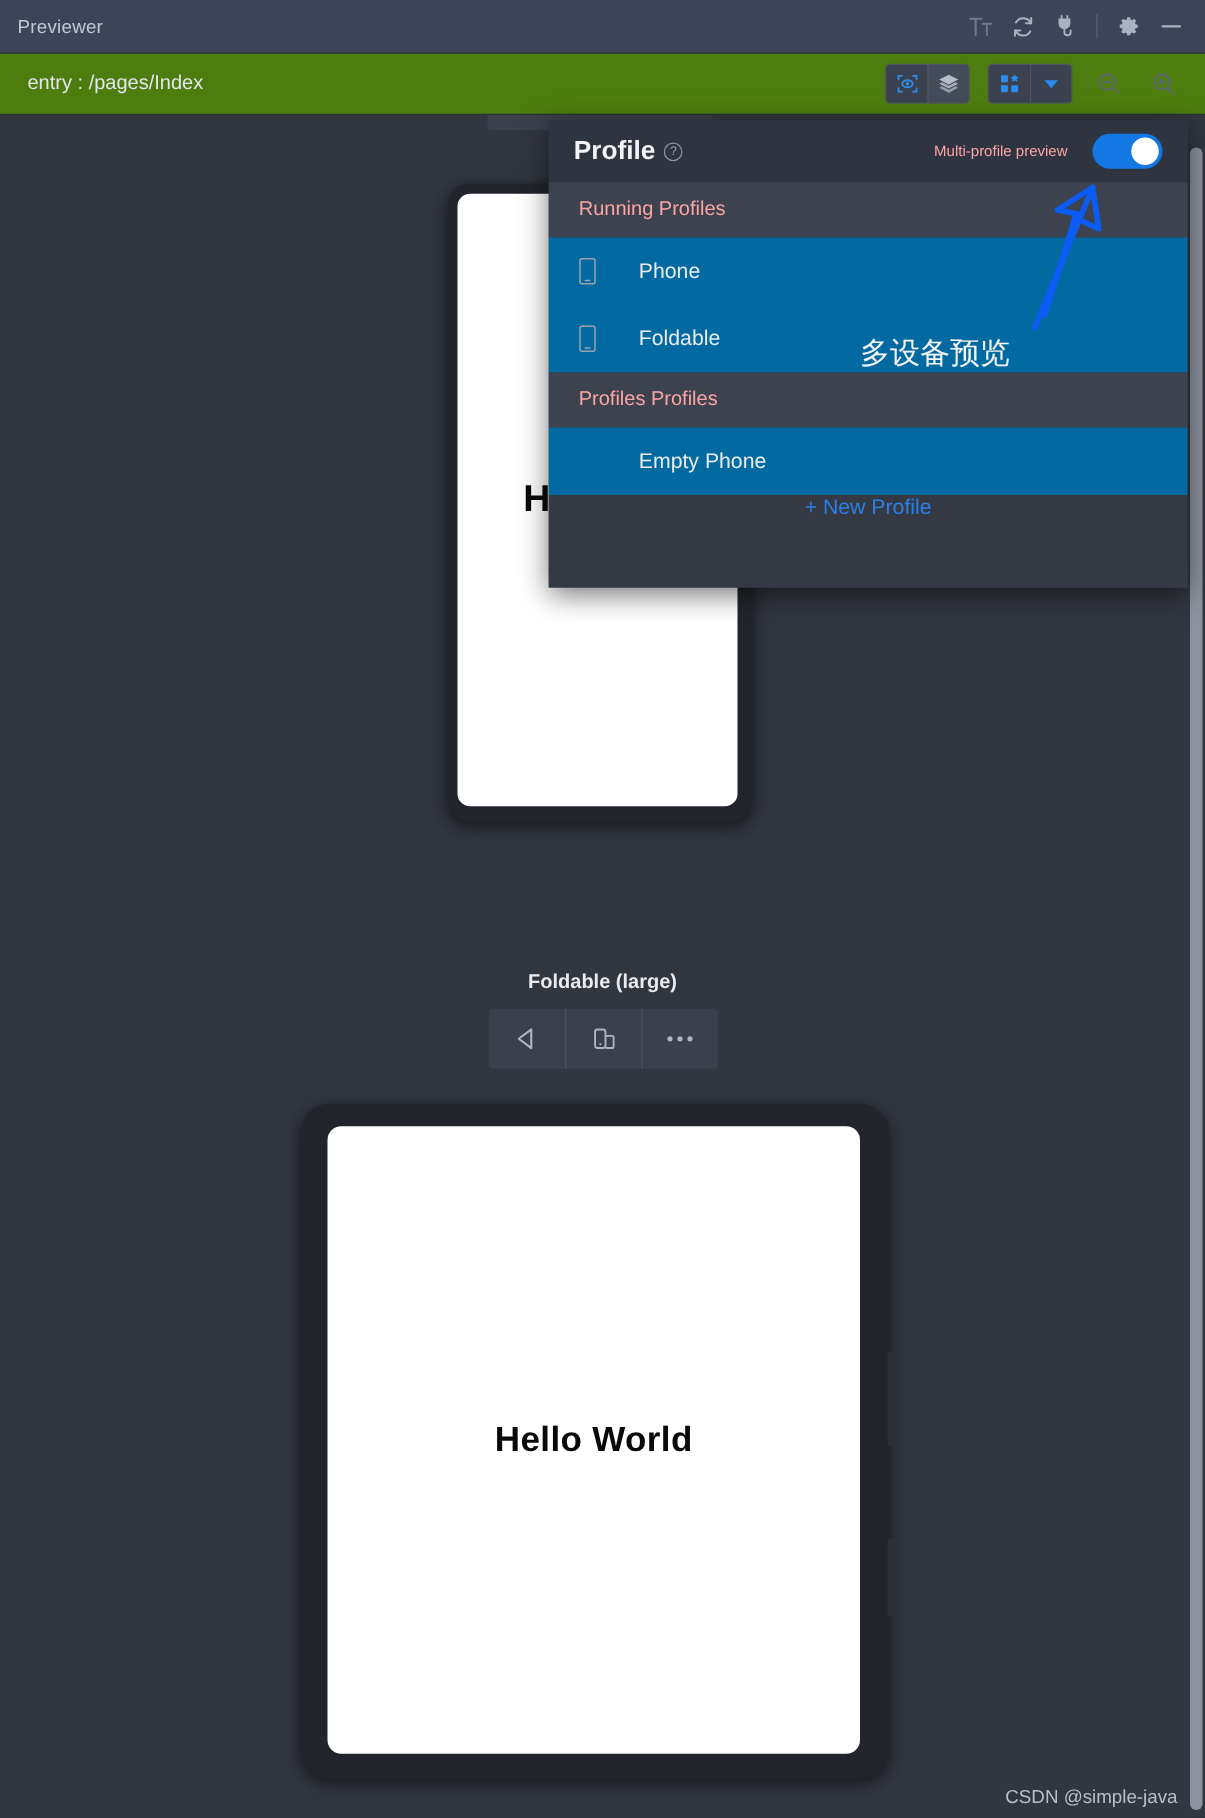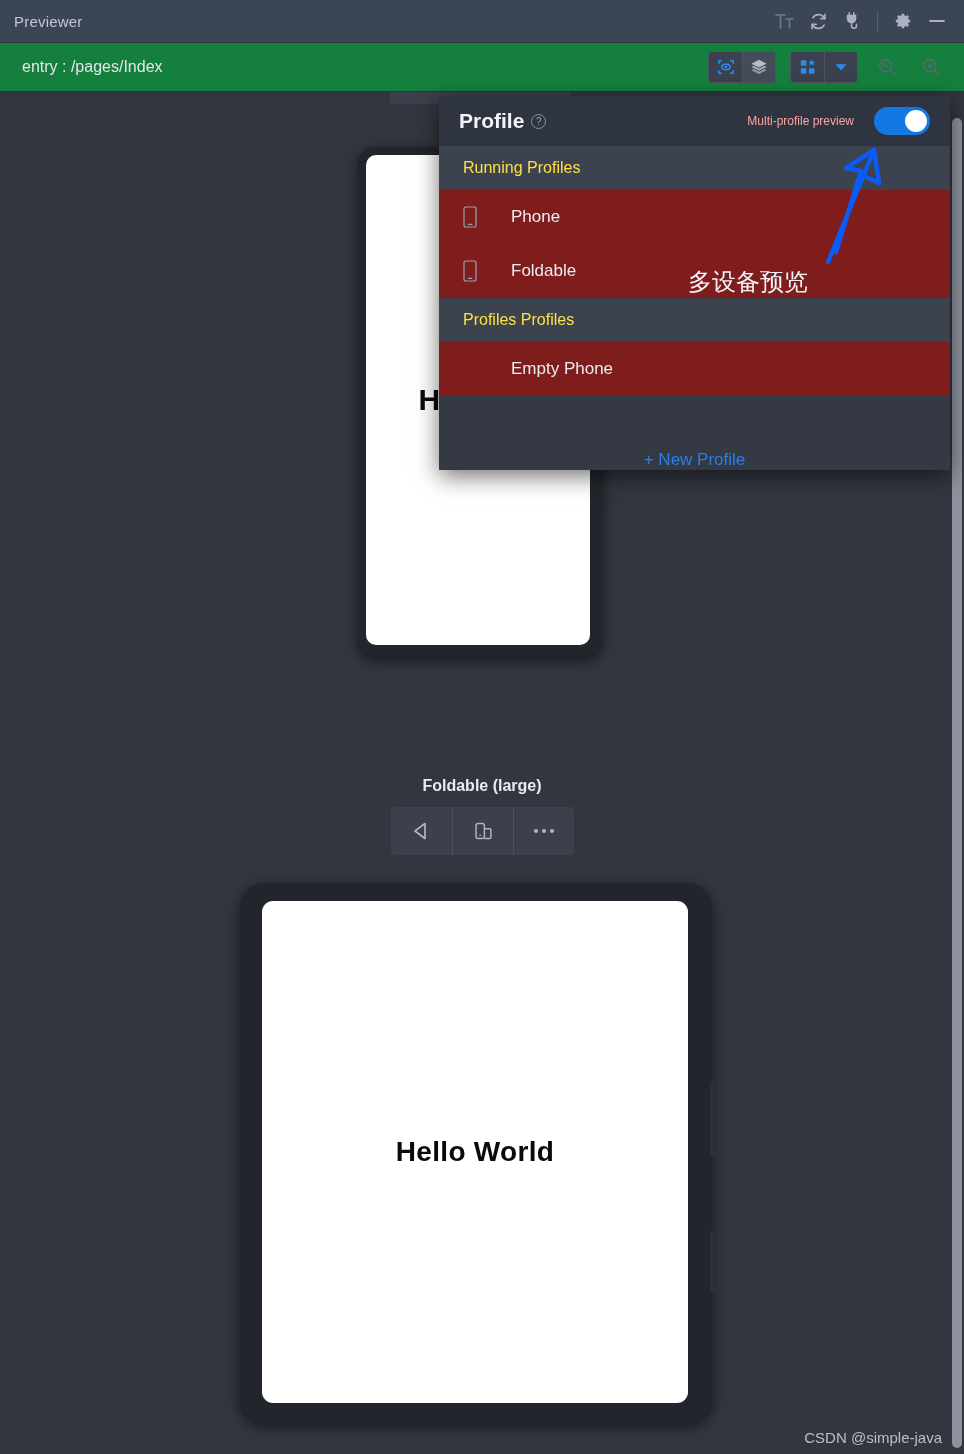--- a/index.html
+++ b/index.html
@@ -27,21 +27,21 @@
   .tb-btn {
     width: 34px; height: 30px; display: flex; align-items: center; justify-content: center;
     color: #aab2bf; cursor: default;
   }
   .tb-btn.dim { color: #6e7887; }
   .tb-sep { width: 1px; height: 20px; background: #586071; margin: 0 8px; }
 
   
   .entrybar {
     position: absolute; left: 0; top: 43px; width: 964px; height: 49px;
-    background: #15803d;
+    background: #4d7c0f;
     display: flex; align-items: center;
     border-bottom: 1px solid #2b303a;
   }
   .entry-label { margin-left: 22px; color: #e3e6ea; font-size: 16px; }
   .entry-actions { margin-left: auto; display: flex; align-items: center; padding-right: 18px; gap: 14px; }
 
   .seg-group {
     display: flex; align-items: center;
     border: 1px solid #4d5564; border-radius: 4px; overflow: hidden;
     background: #41475595;
@@ -122,34 +122,34 @@
     margin-left: 20px; width: 56px; height: 28px; border-radius: 14px;
     background: #1478e4; position: relative; cursor: default;
   }
   .pp-toggle .knob {
     position: absolute; right: 3px; top: 3px; width: 22px; height: 22px;
     border-radius: 50%; background: #fff;
   }
 
   .pp-section {
     height: 44px; display: flex; align-items: center; padding-left: 24px;
-    background: #3c424e; color: #fde047; font-size: 16px;
+    background: #3c424e; color: #fca5a5; font-size: 16px;
   }
   .pp-item {
     height: 54px; display: flex; align-items: center; padding-left: 24px;
-    background: #7f1d1d; color: #e9ecf1; font-size: 17px; cursor: default;
+    background: #0369a1; color: #e9ecf1; font-size: 17px; cursor: default;
   }
   .pp-item .pp-ico {
     width: 34px; color: #9aa2ae; display: flex; align-items: center;
   }
   .pp-item .pp-ico svg { display: block; }
   .pp-item .pp-name { margin-left: 14px; }
   .pp-item.no-icon .pp-name { margin-left: 48px; }
   .pp-footer {
-    height: 74px; display: flex; align-items: flex-end; justify-content: center;
+    height: 74px; display: flex; align-items: flex-start; justify-content: center;
     background: #343944;
   }
   .pp-newprofile { color: #2a7fe8; font-size: 17px; cursor: default; }
 
   
   .cn-annot {
     position: absolute; color: #f2f4f7; font-size: 24px; z-index: 40;
     white-space: nowrap;
   }
   .arrow-svg { position: absolute; left: 0; top: 0; z-index: 41; pointer-events: none; }

